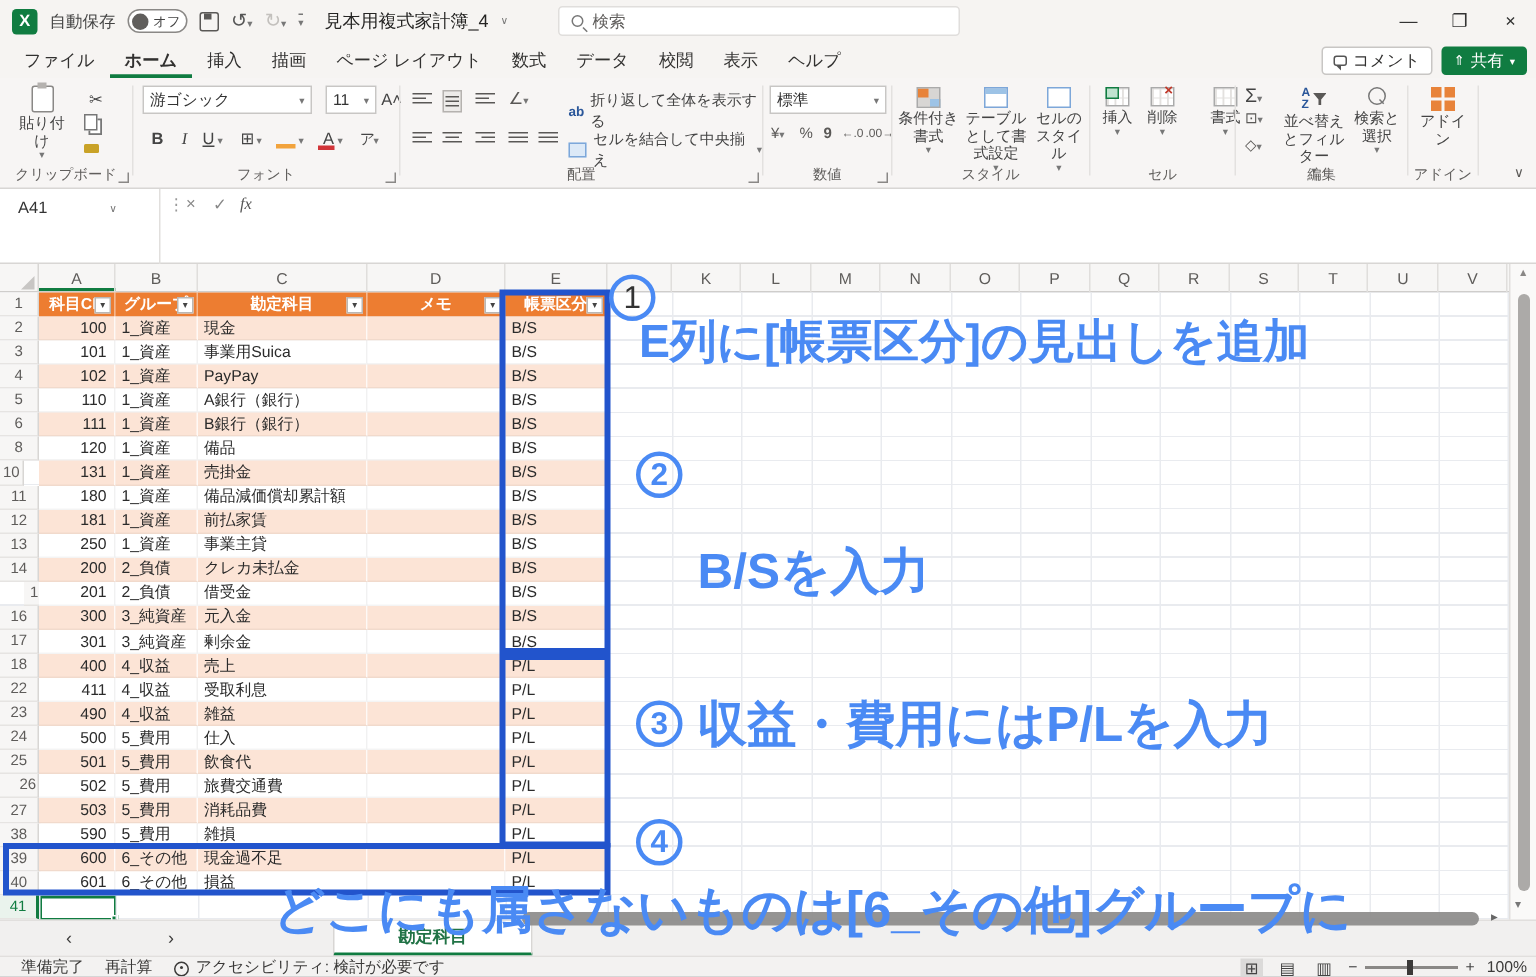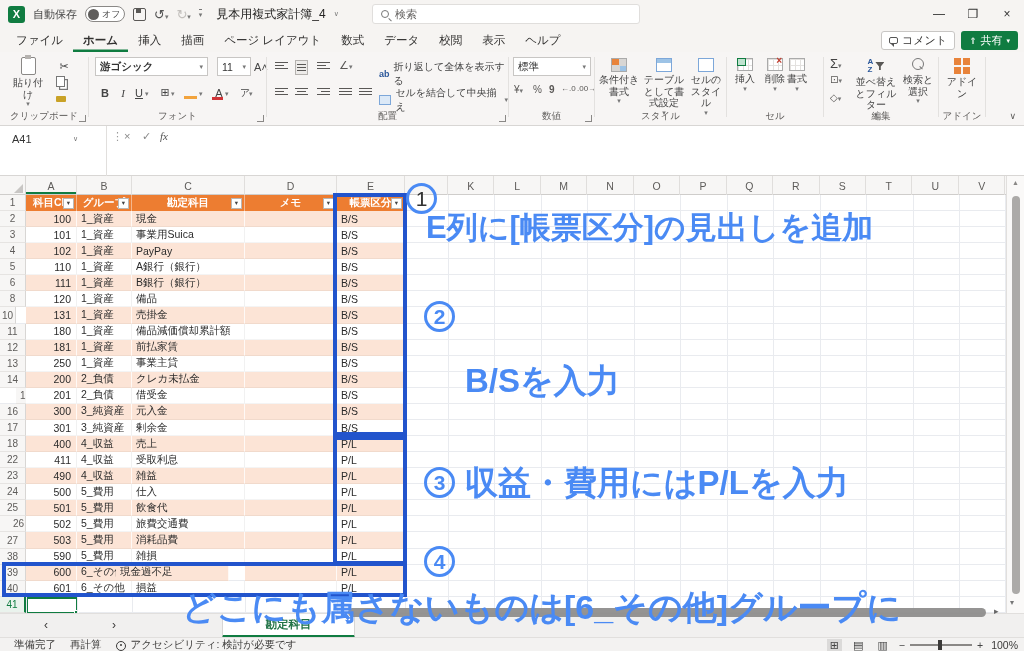--- a/index.html
+++ b/index.html
@@ -188,21 +188,21 @@
       </div>
       <span class="fbtn" style="position:absolute;left:56px;top:6px;">✂</span>
       <span style="position:absolute;left:56px;top:24px;width:9px;height:11px;border:1.2px solid #777;background:#fff;box-shadow:3px 3px 0 -1.2px #fff,3px 3px 0 0 #777;"></span>
       <span style="position:absolute;left:56px;top:44px;width:10px;height:6px;background:#C9A227;border-radius:1px;"></span>
       <div class="glabel">クリップボード</div>
       <span class="launcher"></span>
       <div class="gsep" style="left:88px;"></div>
     </div>
 
     <div class="group" style="left:89px;width:177px;">
-      <div class="fontsel" style="left:6px;top:5px;width:113px;font-weight:bold;">
+      <div class="fontsel" style="left:6px;top:5px;width:113px;">
           <span>游ゴシック</span>
           <span class="dd">▾</span>
         </div>
       <div class="fontsel" style="left:128px;top:5px;width:34px;">
           <span>11</span>
           <span class="dd">▾</span>
         </div>
       <span class="fbtn" style="position:absolute;left:164px;top:6px;">A˄</span>
 
       <span class="fbtn bold" style="position:absolute;left:8px;top:32px;">B</span>
@@ -317,21 +317,21 @@
       <div class="bigbtn" style="left:4px;top:6px;width:28px;">
           <span class="cellico ins"></span>
           <span>挿入</span>
           <span class="dd">▾</span>
         </div>
       <div class="bigbtn" style="left:34px;top:6px;width:28px;">
           <span class="cellico del"></span>
           <span>削除</span>
           <span class="dd">▾</span>
         </div>
-      <div class="bigbtn" style="left:56px;top:6px;width:28px;">
+      <div class="bigbtn" style="left:76px;top:6px;width:28px;">
           <span class="cellico"></span>
           <span>書式</span>
           <span class="dd">▾</span>
         </div>
       <div class="glabel">セル</div>
       <div class="gsep" style="left:96px;"></div>
     </div>
 
     <div class="group" style="left:824px;width:114px;">
       <span class="sigma" style="position:absolute;left:6px;top:4px;">Σ<span class="dd">▾</span></span>
@@ -573,21 +573,21 @@
       <div class="cd band" style="left: 337px; top: 337.47px; width: 68px; height: 16.07px;">P/L</div>
       <div class="rn" style="left: 0px; top: 353.54px; width: 26px; height: 16.07px;">38</div>
       <div class="cd num" style="left: 26px; top: 353.54px; width: 51px; height: 16.07px;">590</div>
       <div class="cd" style="left: 77px; top: 353.54px; width: 55px; height: 16.07px;">5_費用</div>
       <div class="cd" style="left: 132px; top: 353.54px; width: 113px; height: 16.07px;">雑損</div>
       <div class="cd" style="left: 245px; top: 353.54px; width: 92px; height: 16.07px;"></div>
       <div class="cd" style="left: 337px; top: 353.54px; width: 68px; height: 16.07px;">P/L</div>
       <div class="rn" style="left: 0px; top: 369.61px; width: 26px; height: 16.07px;">39</div>
       <div class="cd num band" style="left: 26px; top: 369.61px; width: 51px; height: 16.07px;">600</div>
       <div class="cd band" style="left: 77px; top: 369.61px; width: 55px; height: 16.07px;">6_その他</div>
-      <div class="cd band" style="left: 116px; top: 369.61px; width: 113px; height: 16.07px; text-align: center;">現金過不足</div>
+      <div class="cd band" style="left: 132px; top: 369.61px; width: 113px; height: 16.07px; text-align: center;">現金過不足</div>
       <div class="cd band" style="left: 245px; top: 369.61px; width: 92px; height: 16.07px;"></div>
       <div class="cd band" style="left: 337px; top: 369.61px; width: 68px; height: 16.07px;">P/L</div>
       <div class="rn" style="left: 0px; top: 385.68px; width: 26px; height: 16.07px;">40</div>
       <div class="cd num" style="left: 26px; top: 385.68px; width: 51px; height: 16.07px;">601</div>
       <div class="cd" style="left: 77px; top: 385.68px; width: 55px; height: 16.07px;">6_その他</div>
       <div class="cd" style="left: 132px; top: 385.68px; width: 113px; height: 16.07px;">損益</div>
       <div class="cd" style="left: 245px; top: 385.68px; width: 92px; height: 16.07px;"></div>
       <div class="cd" style="left: 337px; top: 385.68px; width: 68px; height: 16.07px;">P/L</div>
       <div class="rn rnsel" style="left: 0px; top: 401.75px; width: 26px; height: 16.07px;">41</div>
     </div>

